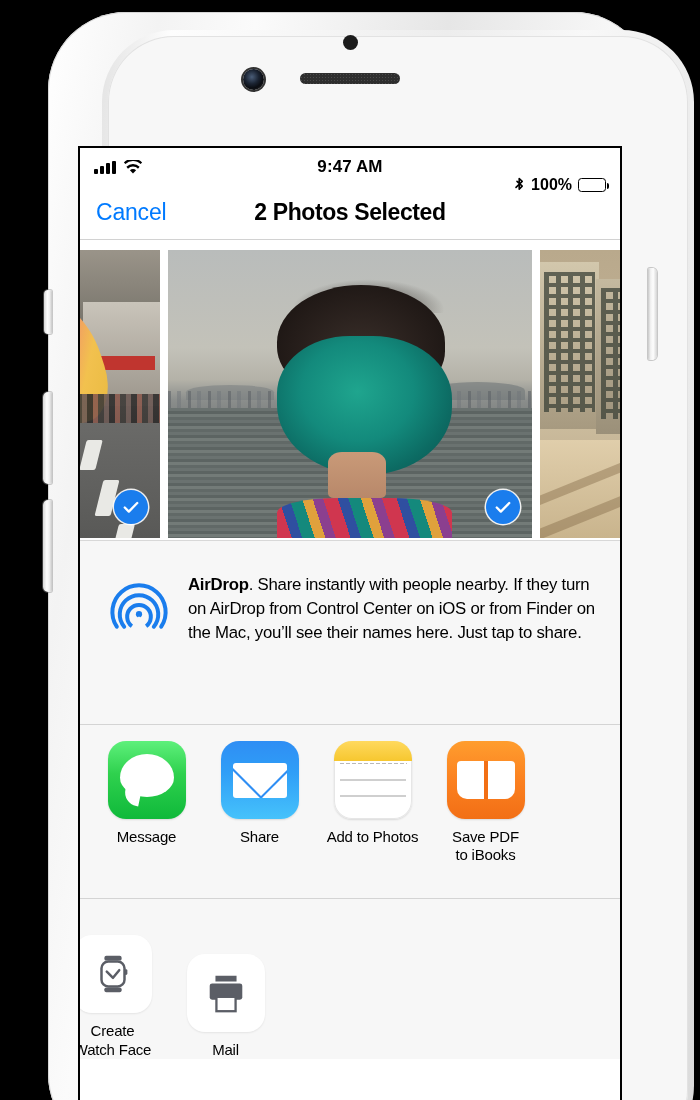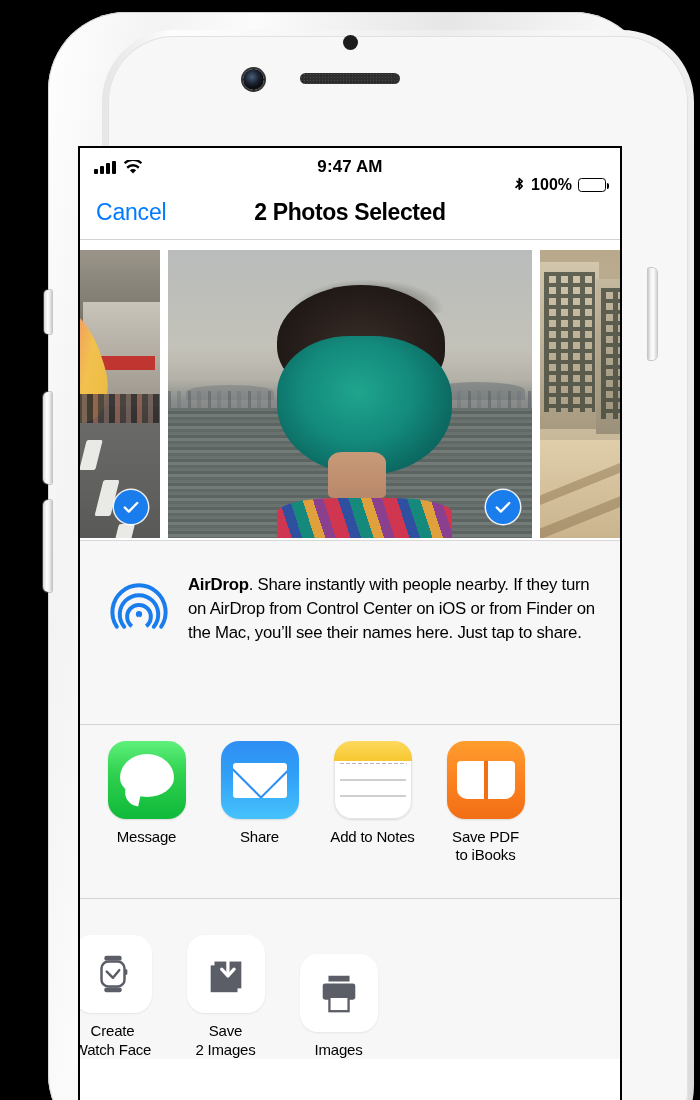--- a/index.html
+++ b/index.html
@@ -506,21 +506,21 @@
     </div>
 
 
     <div class="share-item">
       <div class="app-icon" id="icon-notes">
         <div class="top"></div>
         <div class="perf"></div>
         <div class="rule" style="top:38px;"></div>
         <div class="rule" style="top:54px;"></div>
       </div>
-      <div class="share-label">Add to Notes</div>
+      <div class="share-label">Add to Photos</div>
     </div>
 
     <div class="share-item">
       <div class="app-icon" id="icon-ibooks">
         <div class="pg pgl"></div>
           <div class="pg pgr"></div>
           <div class="spine"></div>
       </div>
       <div class="share-label">Save PDF
 to iBooks</div>
@@ -537,39 +537,27 @@
           <rect x="15" y="38" width="18" height="5" rx="2" fill="#5b5e66"></rect>
           <rect x="36" y="19" width="3" height="6" rx="1.4" fill="#5b5e66"></rect>
           <path d="M17.5 21.5 24 28 30.5 20" fill="none" stroke="#5b5e66" stroke-width="2.6" stroke-linecap="round" stroke-linejoin="round"></path>
         </svg>
       </div>
       <div class="share-label">Create
 Watch Face</div>
     </div>
 
 
-    <div class="share-item">
-      <div class="action-icon">
-        <svg viewBox="0 0 48 48">
-          <rect x="8" y="15" width="28" height="28" fill="#5b5e66"></rect>
-          <rect x="12" y="11" width="28" height="28" fill="#5b5e66"></rect>
-          <path d="M26 8v17" stroke="#fff" stroke-width="3.4" stroke-linecap="round"></path>
-          <path d="M19.5 19 26 26 32.5 19" fill="none" stroke="#fff" stroke-width="3.4" stroke-linecap="round" stroke-linejoin="round"></path>
-        </svg>
-      </div>
-      <div class="share-label">Save
-2 Images</div>
-    </div>
 
     <div class="share-item">
       <div class="action-icon">
         <svg viewBox="0 0 48 48">
           <rect x="13" y="6" width="22" height="6" fill="#5b5e66"></rect>
           <rect x="7" y="14" width="34" height="17" rx="2.5" fill="#5b5e66"></rect>
           <rect x="14" y="28" width="20" height="15" fill="#fff" stroke="#5b5e66" stroke-width="2.4"></rect>
         </svg>
       </div>
-      <div class="share-label">Images</div>
+      <div class="share-label">Mail</div>
     </div>
 
   </div>
 
 </div>
 
 </body></html>

